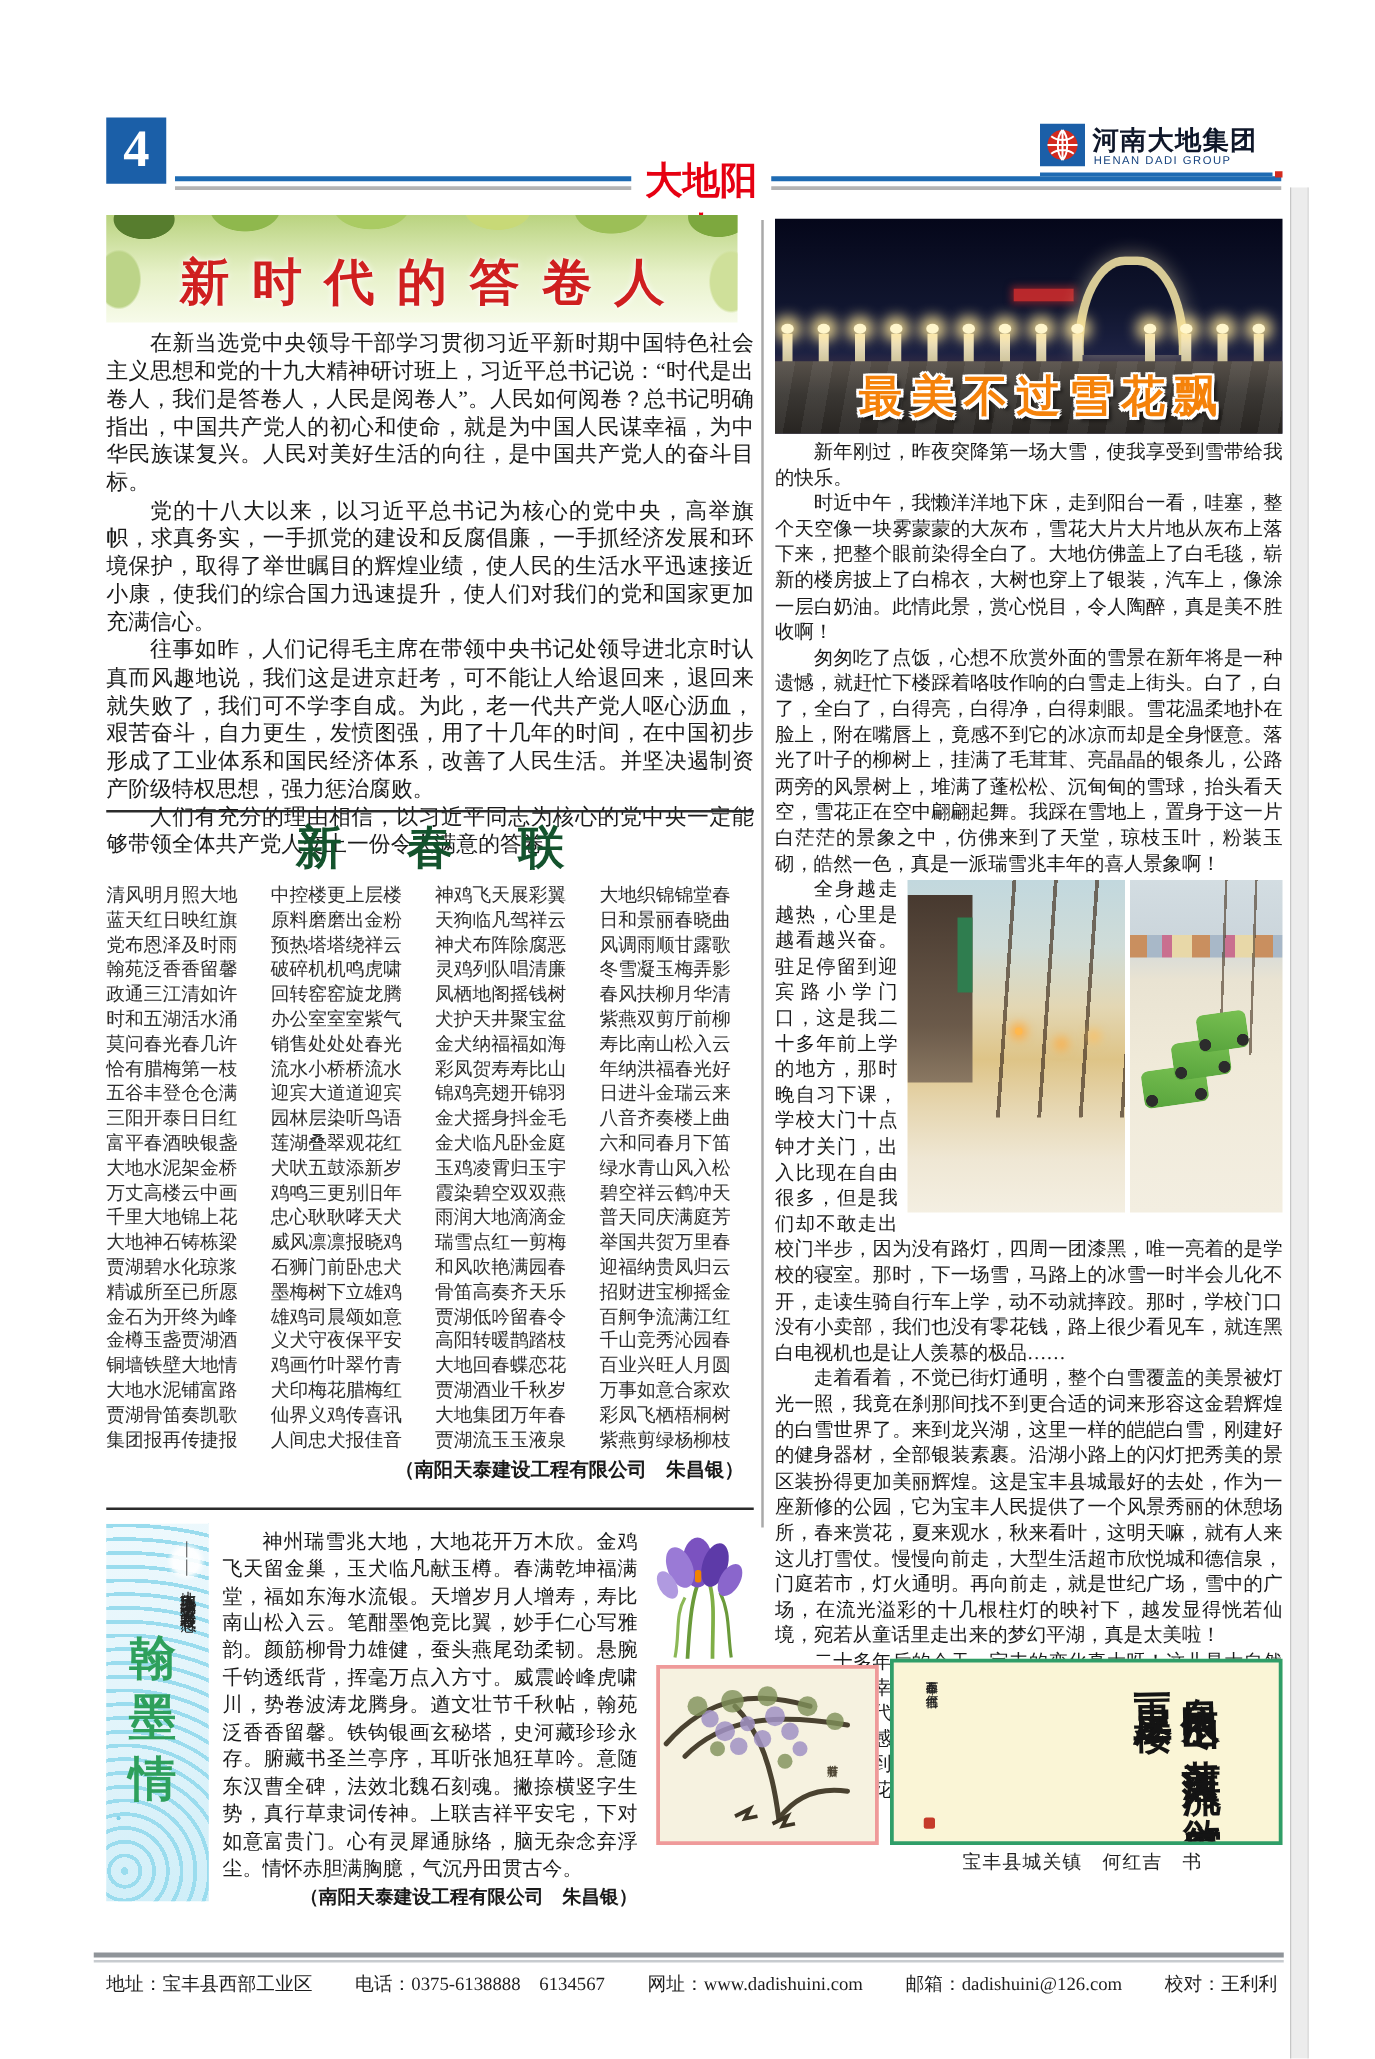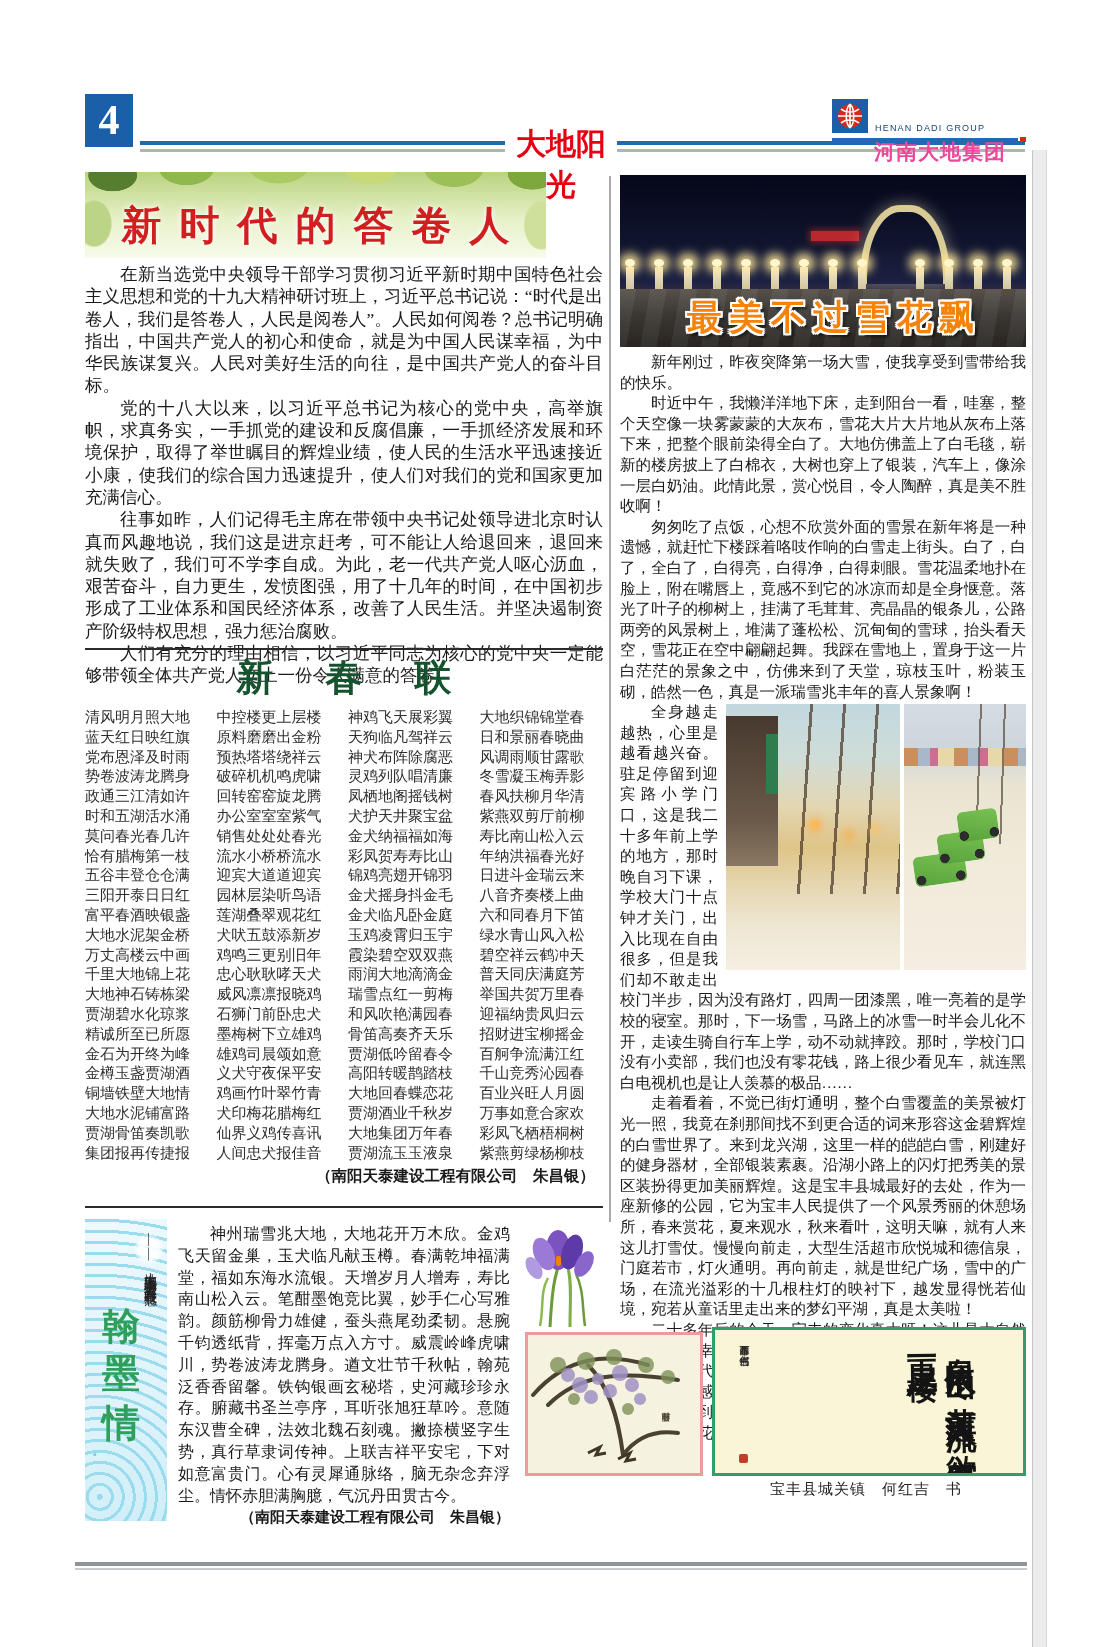--- a/index.html
+++ b/index.html
@@ -10,31 +10,31 @@
   .pagenum{left:85px;top:94px;width:48px;height:53px;background:#1b5fa8;color:#fff;
            font-size:42px;font-weight:bold;text-align:center;line-height:52px;}
   .rule{height:4px;border-top:4px solid #1e6bb3;border-bottom:3px solid #b3b3b3;}
   .rule-left{left:140px;top:141px;width:365px;}
   .rule-right{left:617px;top:141px;width:408px;}
   .masthead{left:503px;top:124px;width:116px;text-align:center;color:#e60012;
             font-size:30px;font-weight:bold;font-family:"Liberation Sans","DejaVu Sans",sans-serif;}
   .logo{left:832px;top:98px;width:186px;height:44px;}
   .globe{position:absolute;left:0;top:1px;width:36px;height:34px;background:#1b5fa8;}
   .globe svg{position:absolute;left:3px;top:2px;}
-  .logo-cn{position:absolute;left:42px;top:0;font-size:21px;font-weight:bold;color:#ec4899;
-           font-family:Liberation Mono, monospace;letter-spacing:1px;margin-top:40px;}
+  .logo-cn{position:absolute;left:42px;top:0;font-size:21px;font-weight:bold;color:#0f172a;
+           font-family:Liberation Mono, monospace;letter-spacing:1px;}
   .logo-en{position:absolute;left:43px;top:25px;font-size:9px;color:#15427e;letter-spacing:1.2px;
            font-family:"Liberation Sans","DejaVu Sans",sans-serif;}
   .logo-line{position:absolute;left:0;top:40px;width:186px;border-top:3px solid #1e6bb3;}
   .logo-dot{position:absolute;right:-8px;top:39px;width:6px;height:5px;background:#d42a1e;}
   .edge-strip{left:1032px;top:150px;width:13px;height:1497px;background:#ececec;
               border-left:1px solid #c6c6c6;border-right:1px solid #d8d8d8;}
   .vdivider{left:609px;top:176px;width:0;height:1140px;border-left:2px solid #a9a9a9;}
   
-  .leafbanner{left:85px;top:172px;width:461px;height:86px;
+  .leafbanner{left:85px;top:172px;width:505px;height:86px;
       background:
         radial-gradient(40px 26px at 6% 4%,#577d2e 60%,transparent 62%),
         radial-gradient(46px 30px at 22% -6%,#8fb84d 60%,transparent 62%),
         radial-gradient(50px 30px at 42% -8%,#aacb63 60%,transparent 62%),
         radial-gradient(44px 28px at 62% -6%,#c8d977 60%,transparent 62%),
         radial-gradient(48px 30px at 80% -4%,#9cbf57 60%,transparent 62%),
         radial-gradient(40px 26px at 97% 2%,#7da83e 60%,transparent 62%),
         radial-gradient(30px 40px at 2% 60%,#bcd488 55%,transparent 60%),
         radial-gradient(30px 42px at 99% 62%,#cfe09a 55%,transparent 60%),
         linear-gradient(180deg,#b9d37f 0%,#e7f1c9 55%,#f7fbea 100%);}
@@ -164,21 +164,21 @@
     <p>人们有充分的理由相信，以习近平同志为核心的党中央一定能够带领全体共产党人交上一份令人满意的答卷。</p>
   </div>
   <div class="abs hr1"></div>
 
   <div class="abs cp-title">新春联</div>
   <div class="abs cp-grid">
     <div>
         <div class="cl">清风明月照大地</div>
         <div class="cl">蓝天红日映红旗</div>
         <div class="cl">党布恩泽及时雨</div>
-        <div class="cl">势卷波涛龙腾身</div>
+        <div class="cl">翰苑泛香香留馨</div>
         <div class="cl">政通三江清如许</div>
         <div class="cl">时和五湖活水涌</div>
         <div class="cl">莫问春光春几许</div>
         <div class="cl">恰有腊梅第一枝</div>
         <div class="cl">五谷丰登仓仓满</div>
         <div class="cl">三阳开泰日日红</div>
         <div class="cl">富平春酒映银盏</div>
         <div class="cl">大地水泥架金桥</div>
         <div class="cl">万丈高楼云中画</div>
         <div class="cl">千里大地锦上花</div>
@@ -371,14 +371,21 @@
     </svg>
   </div>
   <div class="abs callig">
     <div class="callig-text">白日依山尽　黄河入海流　欲穷千里目　更上一层楼</div>
     <div class="callig-sig">丁酉年春月　何红吉书</div>
     <div class="seal"></div>
   </div>
   <div class="abs caption cap2">宝丰县城关镇　何红吉　书</div>
 
   <div class="abs footrule"></div>
+  <div class="abs footer">
+    <span>地址：宝丰县西部工业区</span>
+    <span>电话：0375-6138888　6134567</span>
+    <span>网址：www.dadishuini.com</span>
+    <span>邮箱：dadishuini@126.com</span>
+    <span>校对：王利利</span>
+  </div>
 
 </div>
 
 </body></html>

